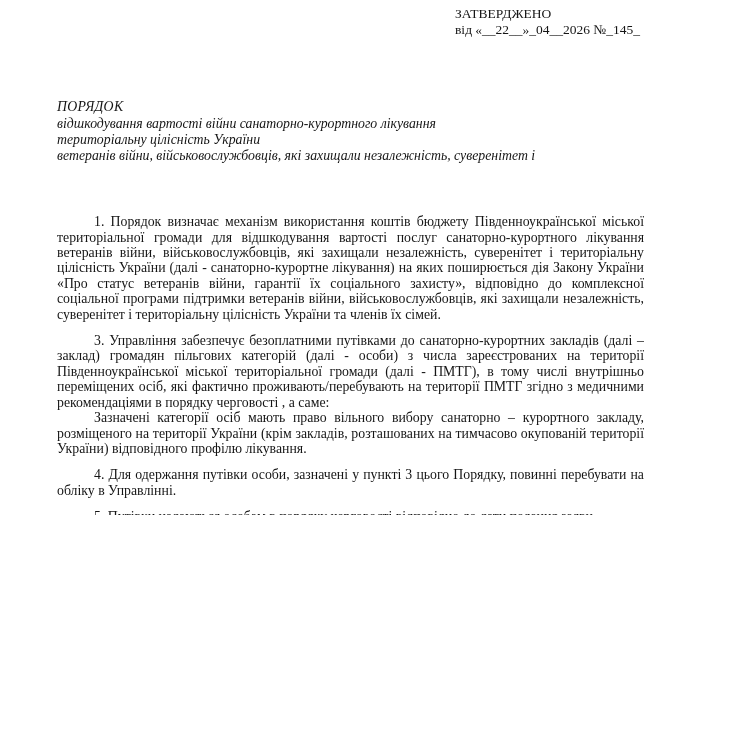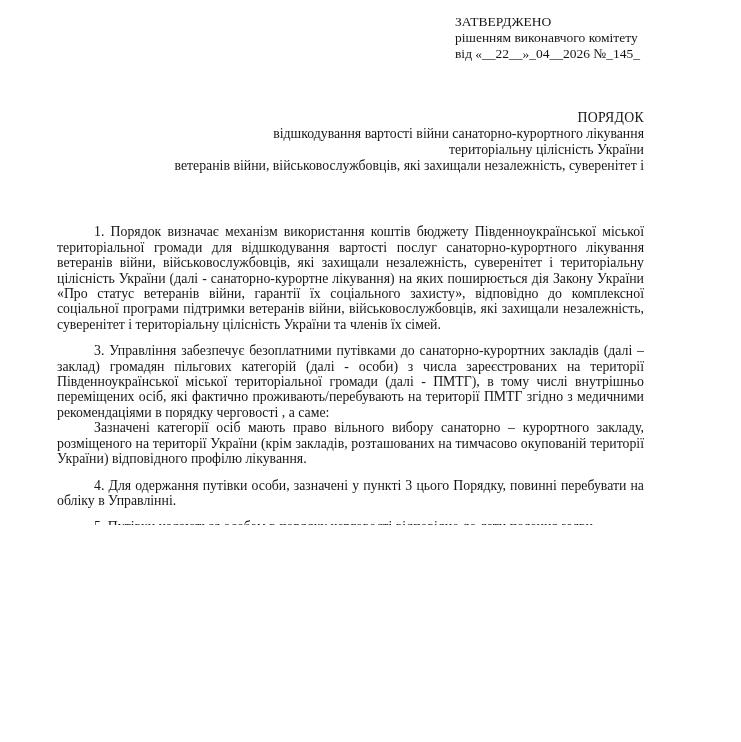--- a/index.html
+++ b/index.html
@@ -9,34 +9,35 @@
     height: 742px;
     background: #ffffff;
     overflow: hidden;
     font-family: "Liberation Serif", "DejaVu Serif", serif;
     color: #151515;
     box-sizing: border-box;
   }
   .content {
     box-sizing: border-box;
     width: 685px;
-    padding: 14px 41px 0 57px;
+    padding: 6px 41px 0 57px;
   }
   .approval {
     margin-left: 398px;
     width: 248px;
     font-size: 13.5px;
     line-height: 16.2px;
     white-space: nowrap;
   }
   .title-block {
-    margin-top: 47px;
-    text-align: right;
+    margin-top: 61px;
+    text-align: left;
     font-size: 13.8px;
     line-height: 16.2px;
+    font-style: italic;
   }
   .doc-title { letter-spacing: 0.3px; }
   .body-text {
     margin-top: 50px;
     font-size: 13.8px;
     line-height: 15.4px;
   }
   p.para {
     margin: 0 0 11px 0;
     text-indent: 37px;
@@ -51,21 +52,20 @@
   .partial-line-clip p { margin: 0; }
 </style>
 </head>
 <body>
 
 <div class="page">
   <div class="content">
 
     <div class="approval">
       <div>ЗАТВЕРДЖЕНО</div>
-      <div>рішенням виконавчого комітету</div>
       <div>від «__22__»_04__2026 №_145_</div>
     </div>
 
     <div class="title-block">
       <div class="doc-title">ПОРЯДОК</div>
       <div>відшкодування вартості війни санаторно-курортного лікування</div>
       <div>територіальну цілісність України</div>
       <div>ветеранів війни, військовослужбовців, які захищали незалежність, суверенітет і</div>
     </div>
 

